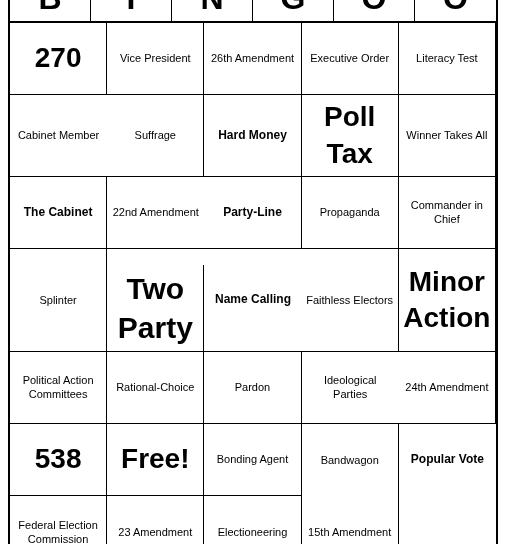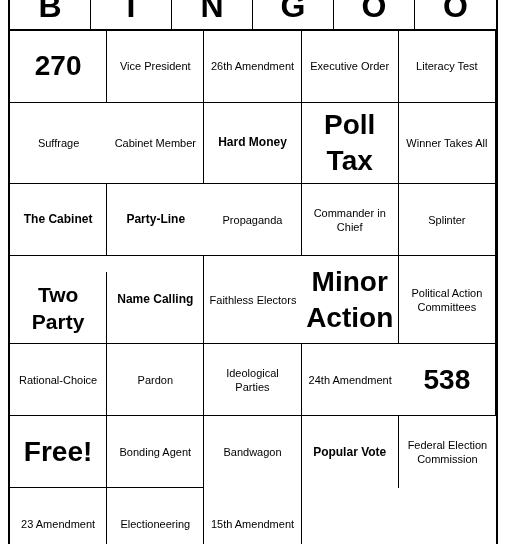--- a/index.html
+++ b/index.html
@@ -52,21 +52,21 @@
       font-size: 11px;
       line-height: 1.3;
     }
     .bingo-cell:nth-child(6n) {
       border-right: none;
     }
     .bingo-cell:nth-last-child(-n+6) {
       border-bottom: none;
     }
     .bingo-cell.large {
-      font-size: 21px;
+      font-size: 30px;
       font-weight: bold;
       margin-top: 16px;
     }
     .bingo-cell.xlarge {
       font-size: 28px;
       font-weight: bold;
     }
     .bingo-cell.medium {
       font-size: 12px;
       font-weight: bold;
@@ -83,26 +83,27 @@
       <div class="bingo-header-cell">G</div>
       <div class="bingo-header-cell">O</div>
       <div class="bingo-header-cell">O</div>
     </div>
   <div class="bingo-grid">
   <div class="bingo-cell xlarge">270</div>
       <div class="bingo-cell">Vice President</div>
       <div class="bingo-cell">26th Amendment</div>
       <div class="bingo-cell">Executive Order</div>
       <div class="bingo-cell">Literacy Test</div>
+      <div class="bingo-cell">Cabinet Member</div>
       <div class="bingo-cell">Suffrage</div>
-      <div class="bingo-cell">Cabinet Member</div>
       <div class="bingo-cell medium">Hard Money</div>
       <div class="bingo-cell xlarge">Poll Tax</div>
       <div class="bingo-cell">Winner Takes All</div>
       <div class="bingo-cell medium">The Cabinet</div>
+      <div class="bingo-cell">22nd Amendment</div>
       <div class="bingo-cell medium">Party-Line</div>
       <div class="bingo-cell">Propaganda</div>
       <div class="bingo-cell">Commander in Chief</div>
       <div class="bingo-cell">Splinter</div>
       <div class="bingo-cell large">Two Party</div>
       <div class="bingo-cell medium">Name Calling</div>
       <div class="bingo-cell">Faithless Electors</div>
       <div class="bingo-cell xlarge">Minor Action</div>
       <div class="bingo-cell">Political Action Committees</div>
       <div class="bingo-cell">Rational-Choice</div>

